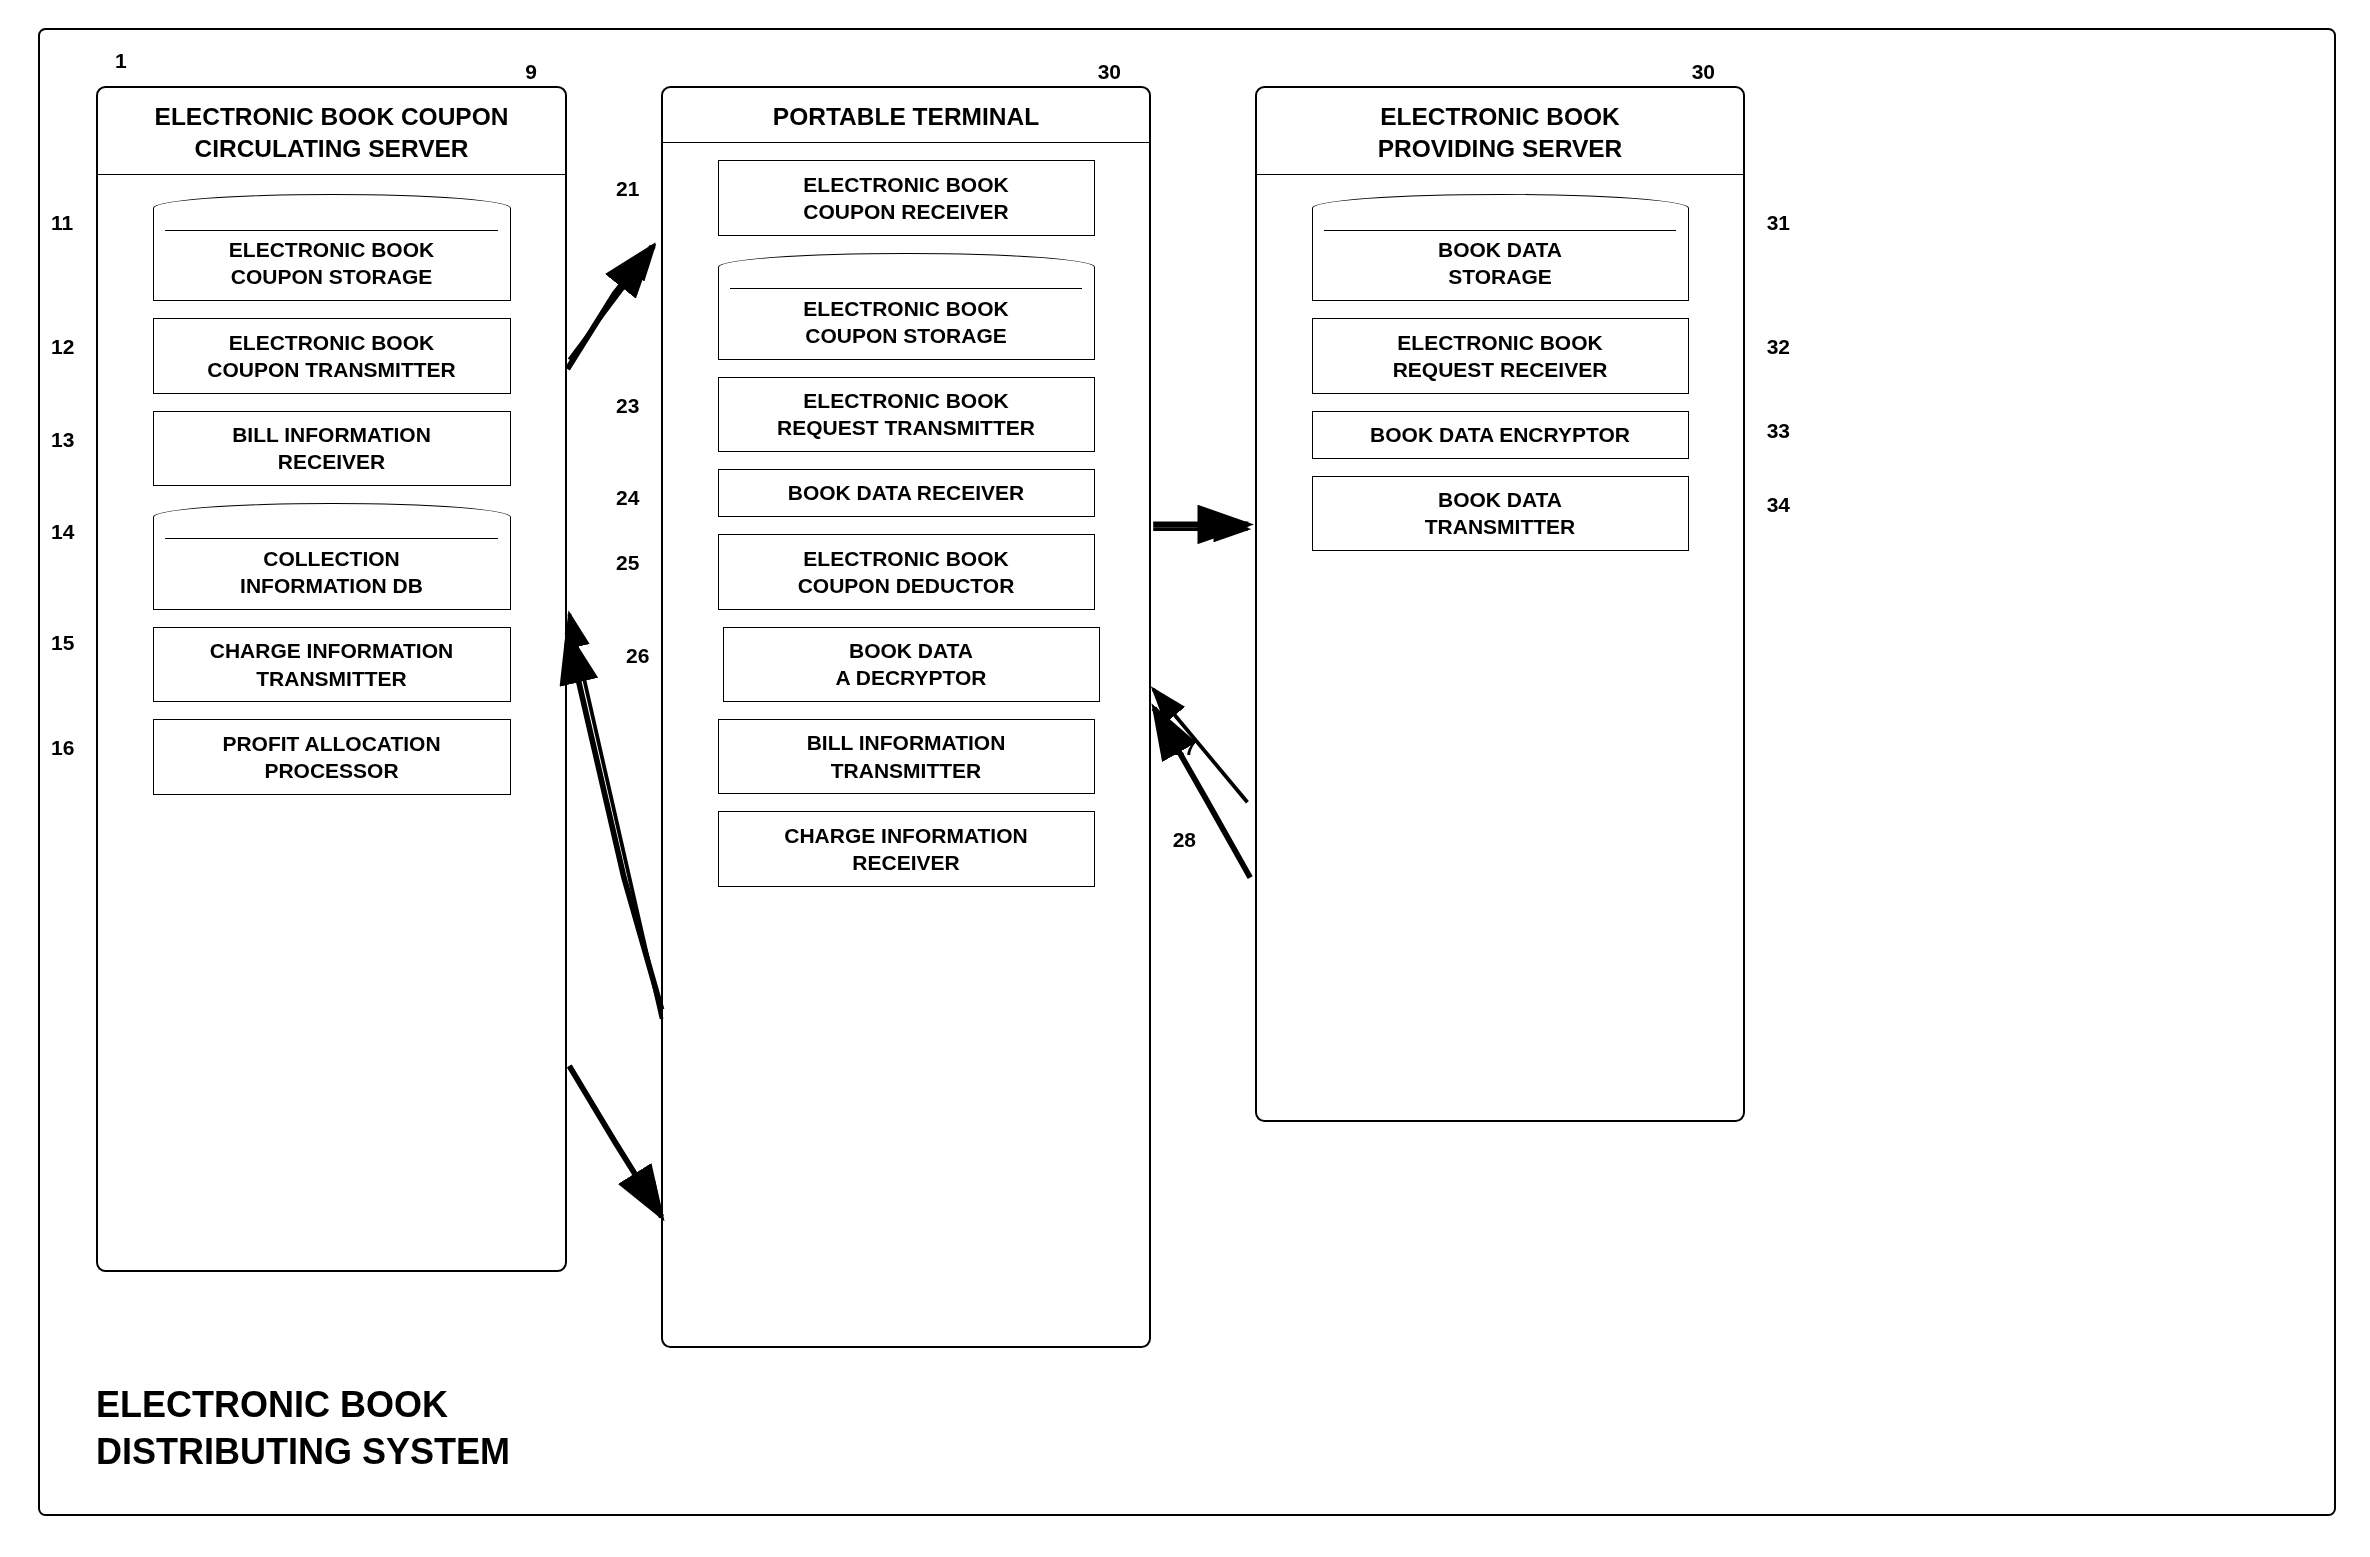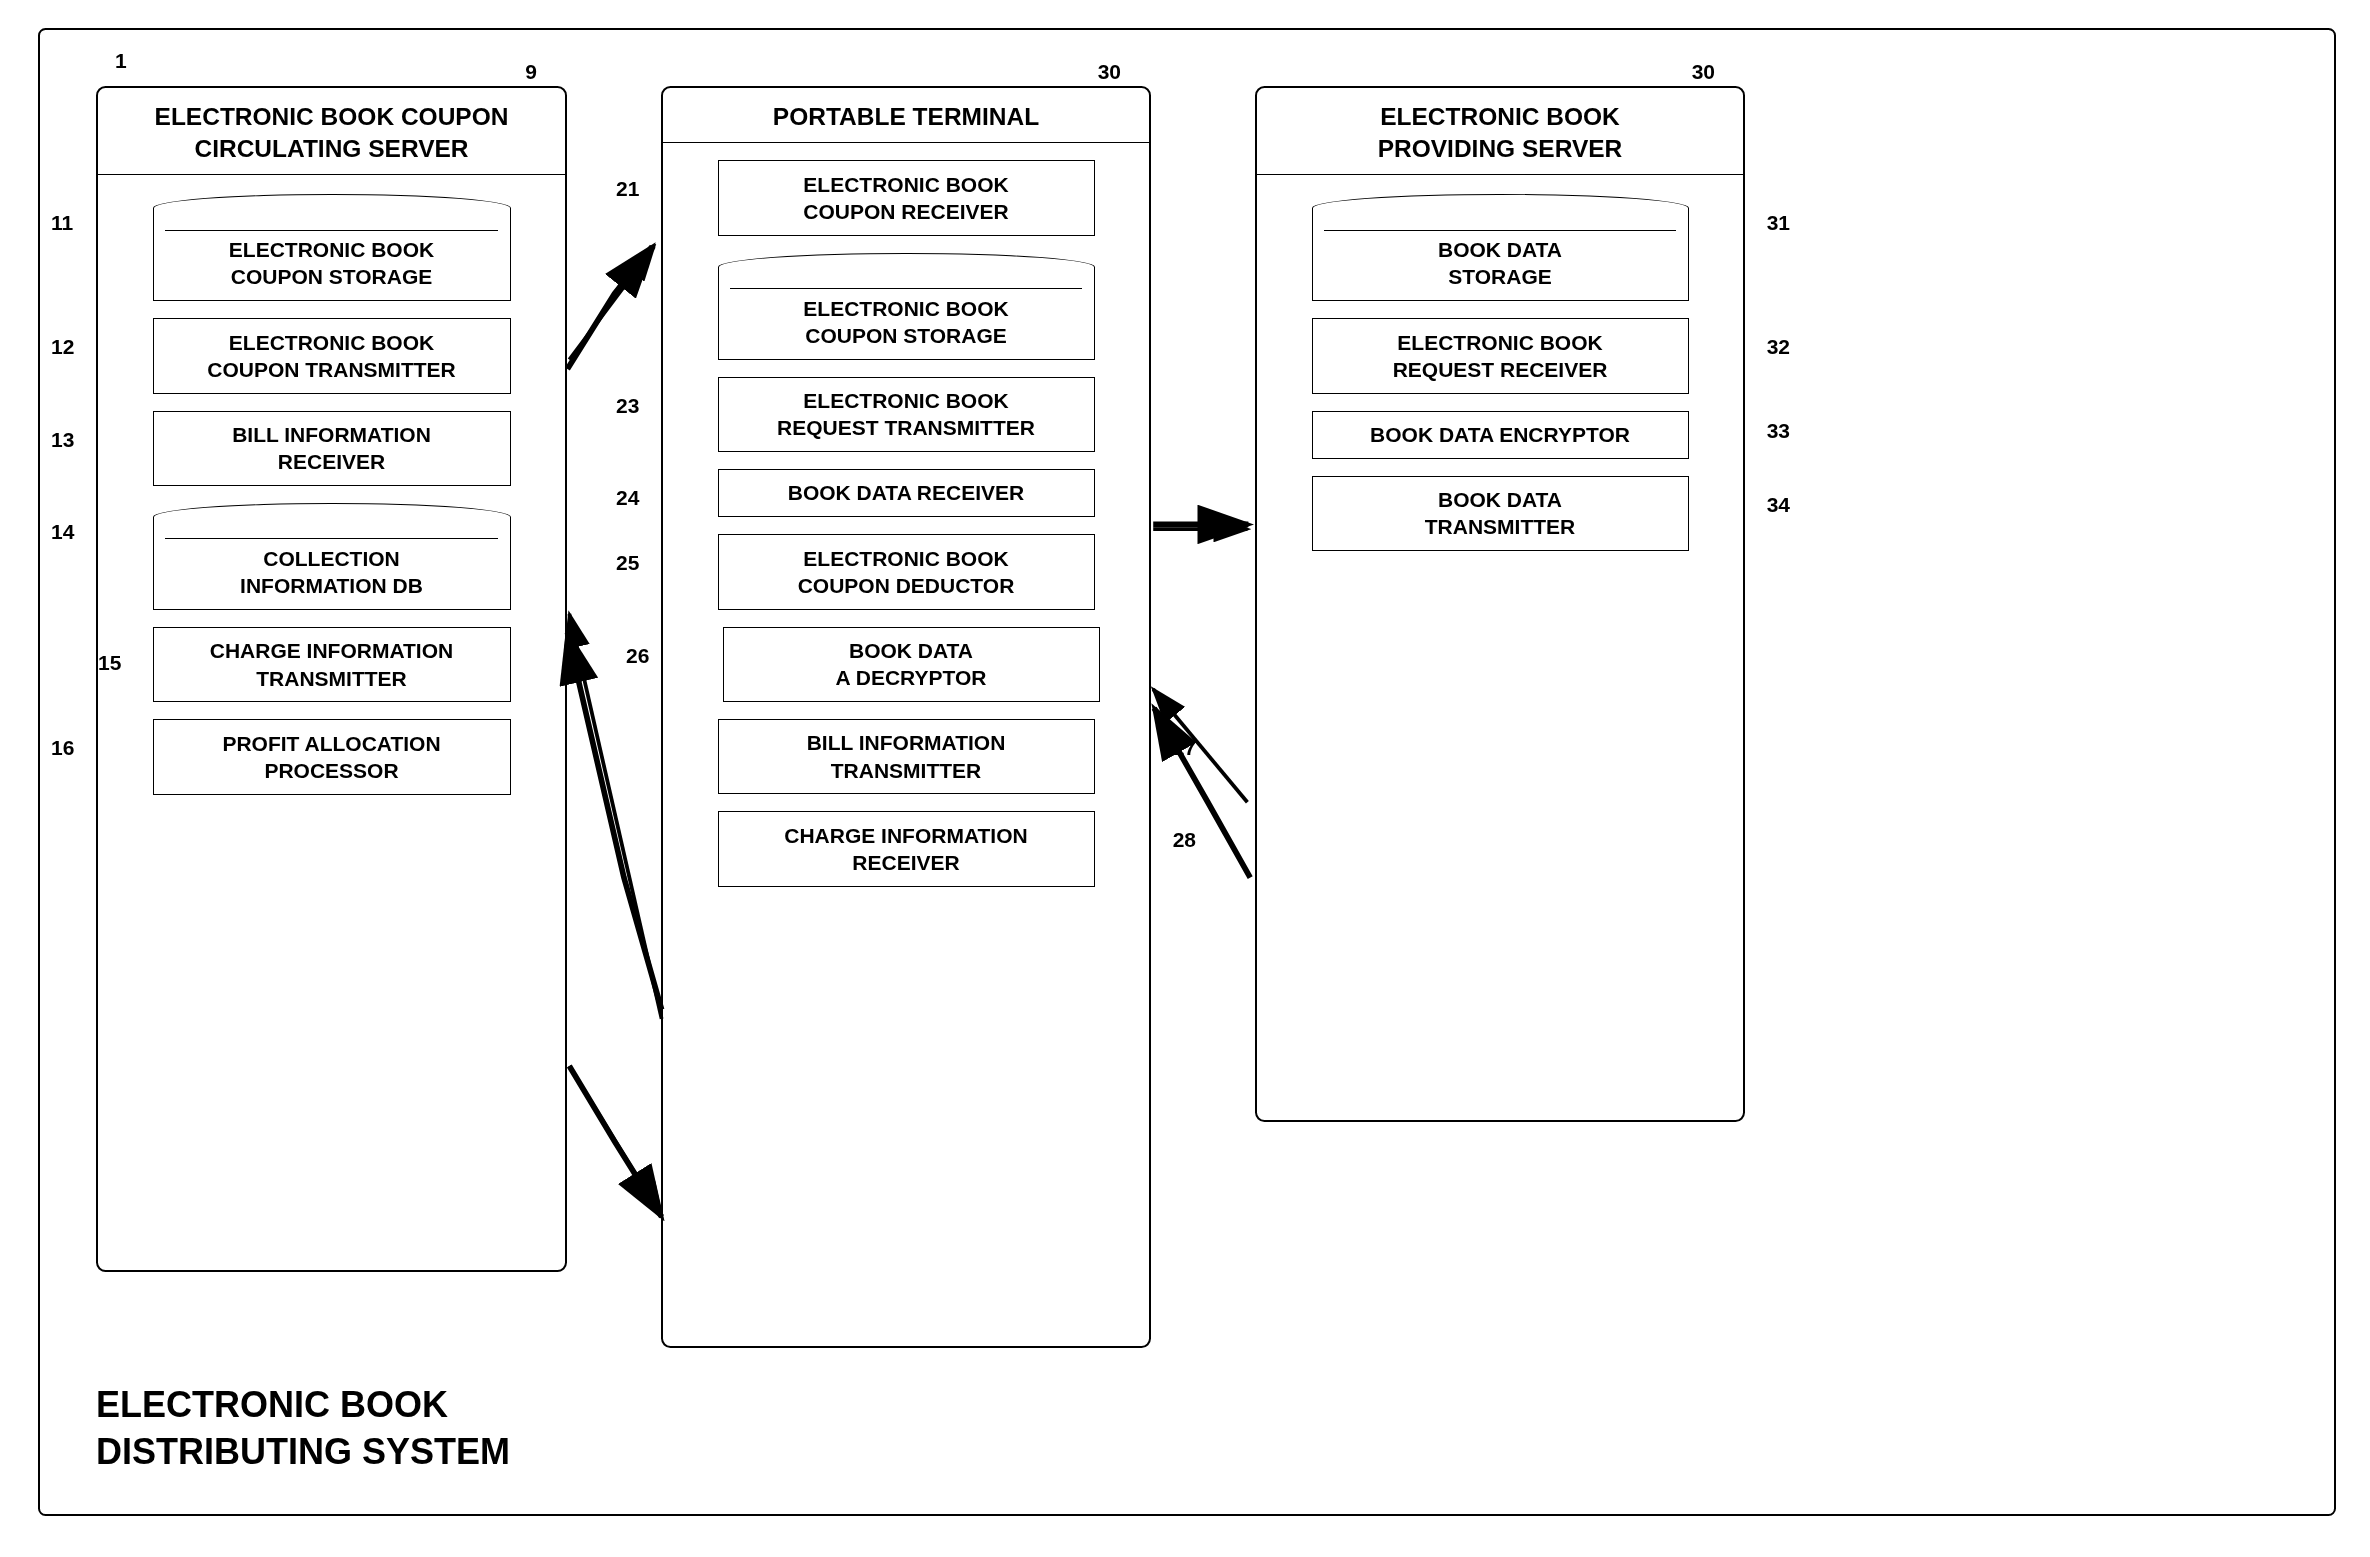--- a/index.html
+++ b/index.html
@@ -207,21 +207,21 @@
         <div class="drum-top"></div>
         <div class="drum-body">
           <div class="drum-body-line"></div>
           <div>COLLECTION</div>
           <div>INFORMATION DB</div>
         </div>
       </div>
     </div>
 
     <div style="position:relative;">
-      <div class="ref" style="top:24px; left:-47px;margin-left:47px;">15</div>
+      <div class="ref" style="top:4px; left:-47px;">15</div>
       <div class="component">
         CHARGE INFORMATION<br>TRANSMITTER
       </div>
     </div>
 
     <div style="position:relative;">
       <div class="ref" style="top:17px; left:-47px;">16</div>
       <div class="component">
         PROFIT ALLOCATION<br>PROCESSOR
       </div>

